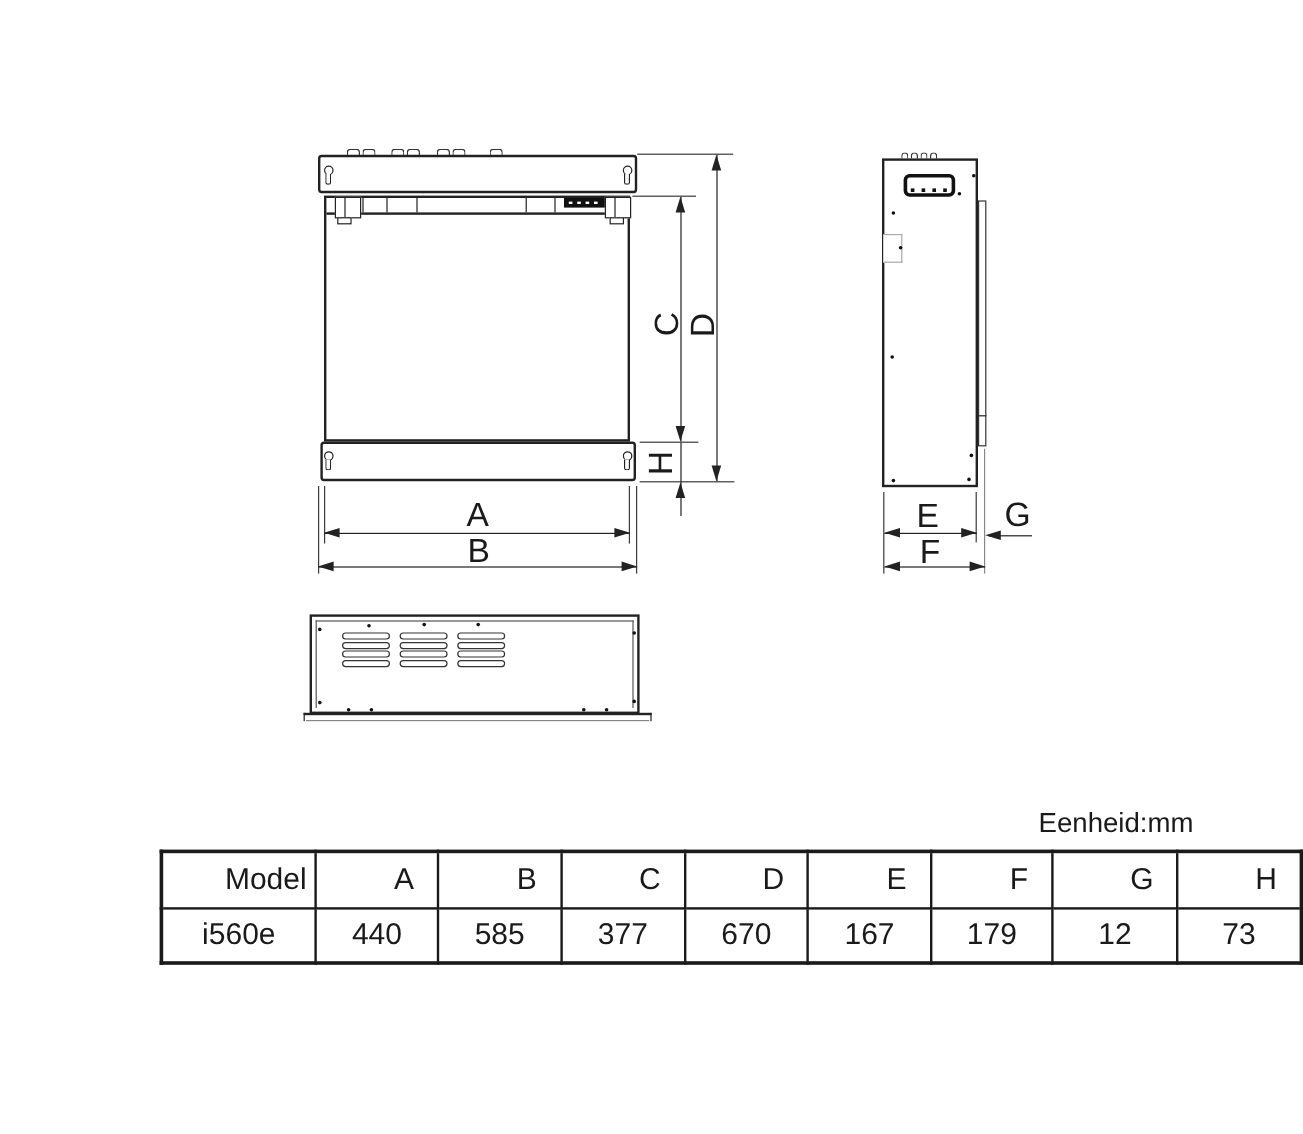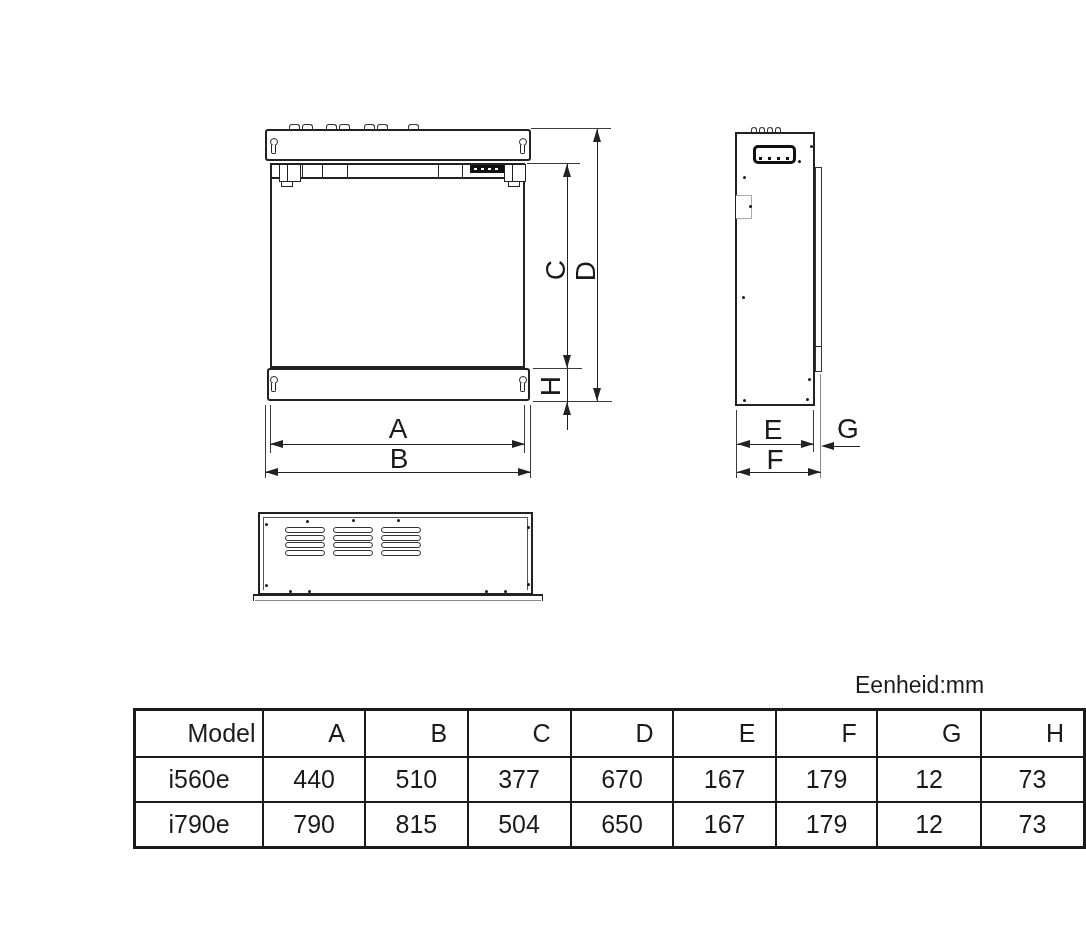--- a/index.html
+++ b/index.html
@@ -45,21 +45,21 @@
   .cdash{position:absolute;background:#fff;width:3px;height:2px;}
   
   .dim-table{position:absolute;left:133px;top:708px;border-collapse:collapse;table-layout:fixed;
              border:3px solid var(--text);}
   .dim-table td{border:2px solid var(--text);text-align:center;vertical-align:middle;
                 font-size:25px;color:var(--text);padding:0;background:#fff;}
   .dim-table tr.hdr td{height:45px;padding-left:45px;}
   .dim-table tr.row td{height:43px;}
   .col-model{width:95px;}
   .col-dim{width:97px;}
-  .unit-note{position:absolute;left:855px;top:672px;width:150px;text-align:left;
+  .unit-note{position:absolute;left:855px;top:672px;width:150px;text-align:center;
              font-size:23px;color:var(--text);}
 </style>
 </head>
 <body>
 
 <div id="canvas">
 
   <div class="tab" style="left:289px;top:124px;width:11px;height:7px;"></div>
   <div class="tab" style="left:302px;top:124px;width:11px;height:7px;"></div>
   <div class="tab" style="left:326px;top:124px;width:11px;height:7px;"></div>
@@ -232,35 +232,24 @@
       <td class="col-dim">C</td>
       <td class="col-dim">D</td>
       <td class="col-dim">E</td>
       <td class="col-dim">F</td>
       <td class="col-dim">G</td>
       <td class="col-dim">H</td>
     </tr>
     <tr class="row">
       <td>i560e</td>
       <td>440</td>
-      <td>510</td>
+      <td>585</td>
       <td>377</td>
       <td>670</td>
       <td>167</td>
       <td>179</td>
       <td>12</td>
       <td>73</td>
     </tr>
-    <tr class="row">
-      <td>i790e</td>
-      <td>790</td>
-      <td>815</td>
-      <td>504</td>
-      <td>650</td>
-      <td>167</td>
-      <td>179</td>
-      <td>12</td>
-      <td>73</td>
-    </tr>
   </tbody>
     </table>
 
 </div>
 
 </body></html>

